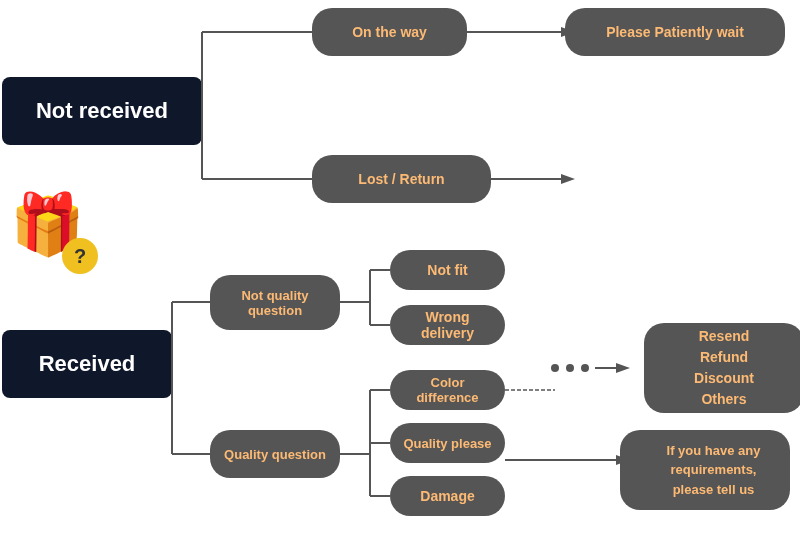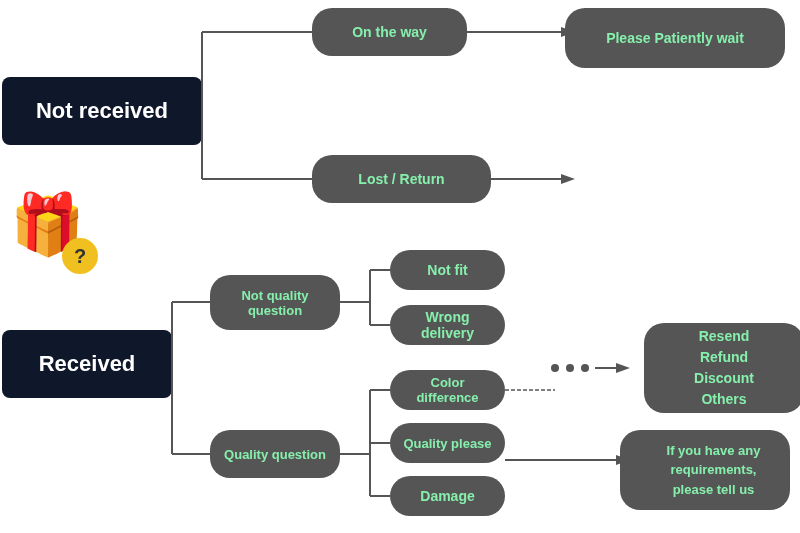--- a/index.html
+++ b/index.html
@@ -15,21 +15,21 @@
     .diagram {
       position: absolute;
       top: 0; left: 0;
       width: 800px;
       height: 533px;
     }
 
     .node {
       position: absolute;
       background: #555;
-      color: #86efac;
+      color: #fdba74;
       border-radius: 20px;
       display: flex;
       align-items: center;
       justify-content: center;
       text-align: center;
       font-weight: bold;
       font-size: 14px;
       padding: 6px 10px;
     }
 
@@ -89,21 +89,21 @@
   <div class="question-badge">?</div>
 
   <div class="node node-large" style="left:2px; top:77px; width:200px; height:68px;">
     <span>Not received</span>
   </div>
 
   <div class="node" style="left:312px; top:8px; width:155px; height:48px;">
     <span>On the way</span>
   </div>
 
-  <div class="node node-outcome" style="left:565px; top:8px; width:220px; height:60px;">
+  <div class="node node-outcome" style="left:565px; top:8px; width:220px; height:48px;">
     <span>Please Patiently wait</span>
   </div>
 
   <div class="node" style="left:312px; top:155px; width:179px; height:48px;">
     <span>Lost / Return</span>
   </div>
 
 
   <div class="node node-large" style="left:2px; top:330px; width:170px; height:68px;">
     <span>Received</span>

